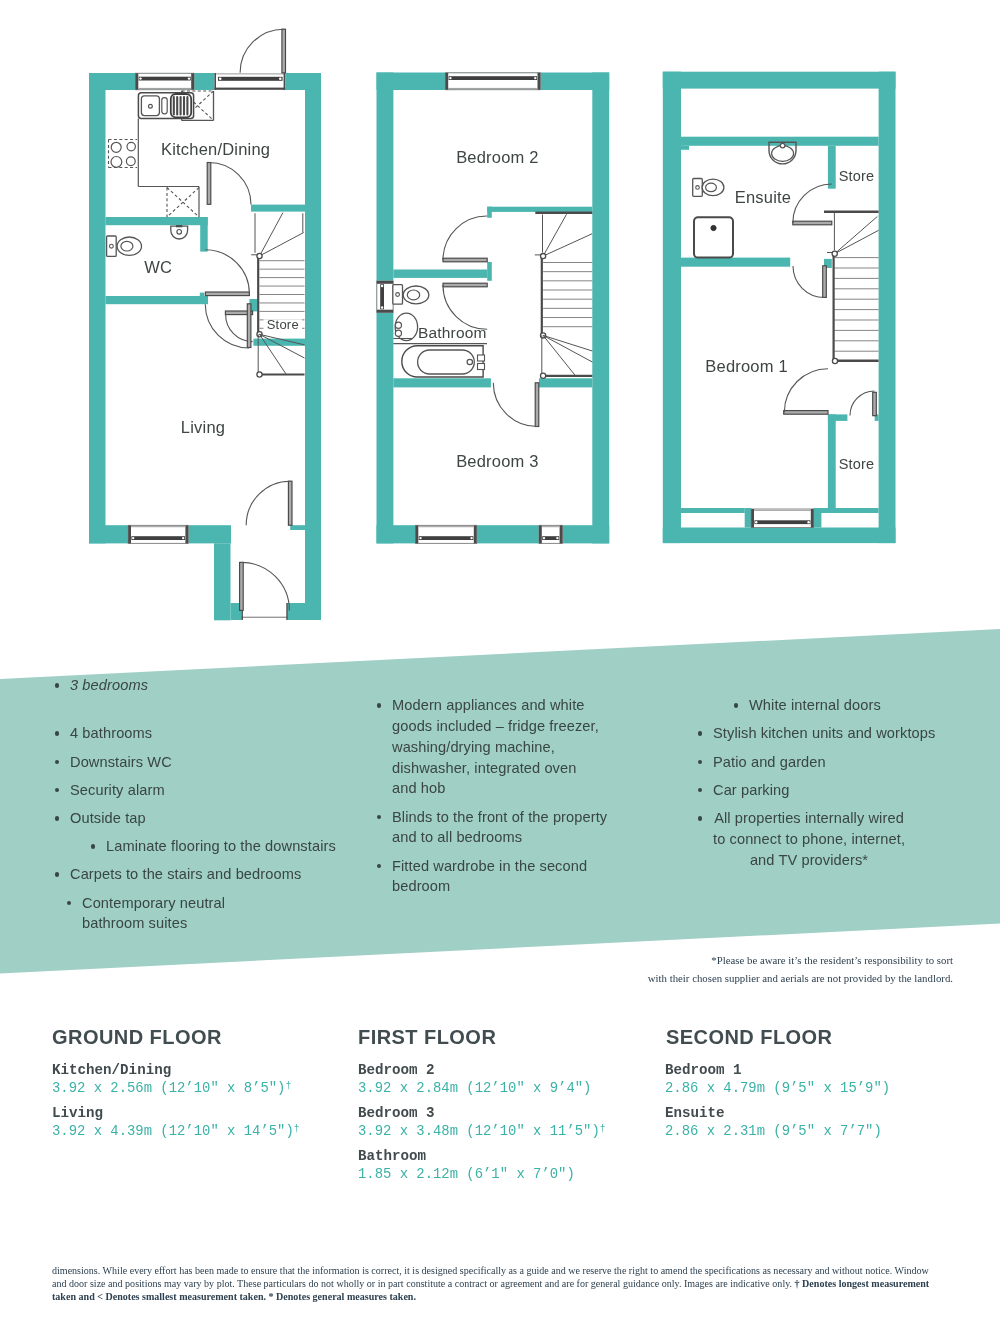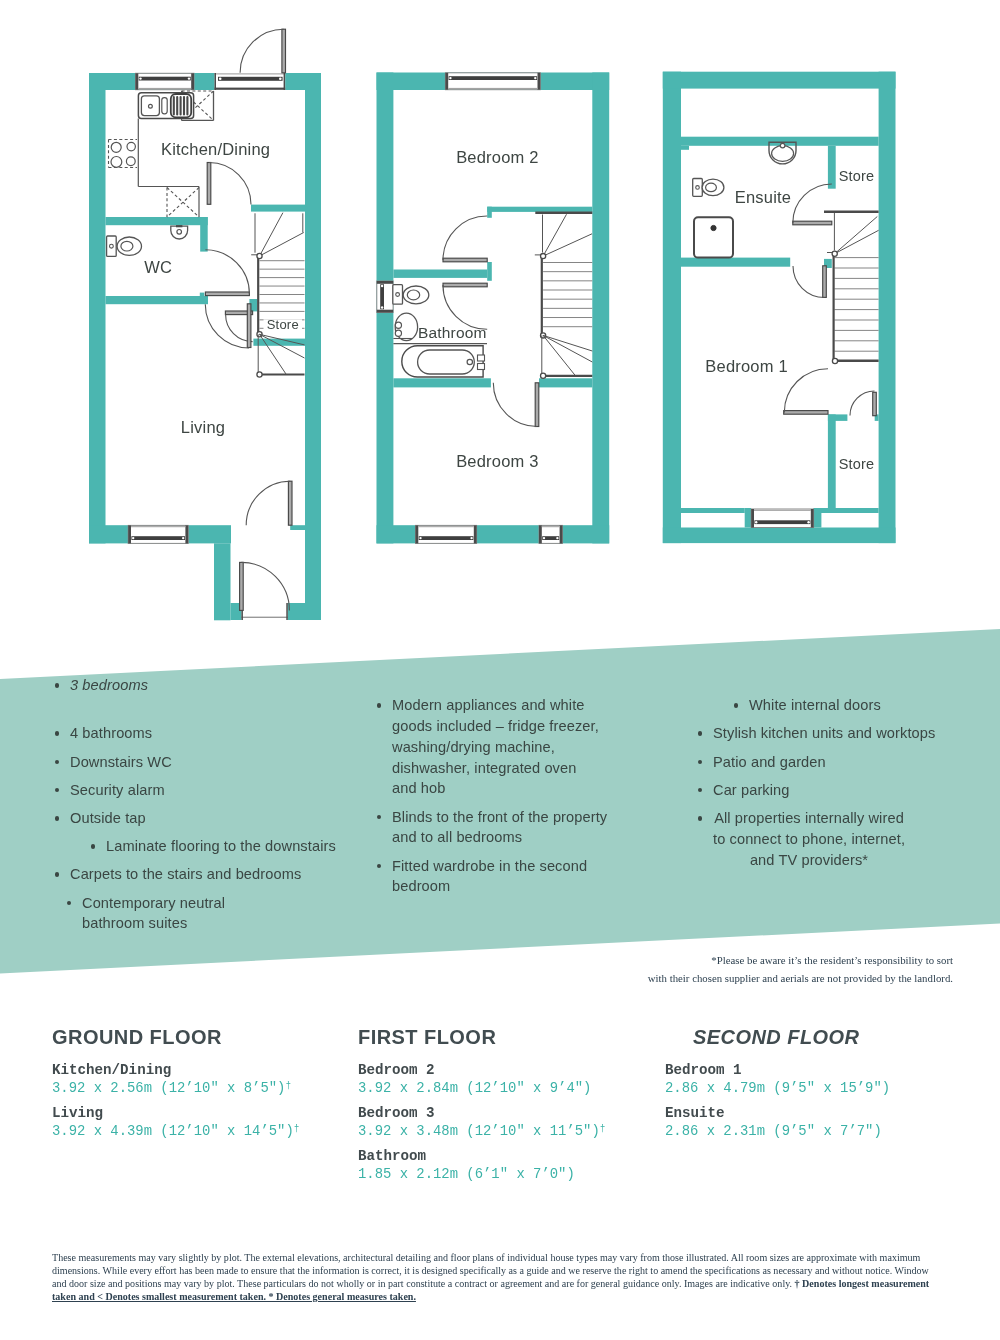--- a/index.html
+++ b/index.html
@@ -417,36 +417,35 @@
 <div class="bi" style="left:713px;top:779.8000000000001px;">Car parking</div>
 <div class="bi" style="left:713px;top:808.0px;text-align:center;">All properties internally wired<br>to connect to phone, internet,<br>and TV providers*</div>
 
   <div class="abs serif" style="right:47px;top:951px;font-size:10.8px;line-height:18px;text-align:right;white-space:pre">*Please be aware it’s the resident’s responsibility to sort
 with their chosen supplier and aerials are not provided by the landlord.</div>
 
   <div class="abs ftitle" style="left:52px;top:1026px;">GROUND FLOOR</div>
 
   <div class="abs ftitle" style="left:358px;top:1026px;">FIRST FLOOR</div>
 
-  <div class="abs ftitle" style="left:693px;top:1026px;font-style:italic;">SECOND FLOOR</div>
+  <div class="abs ftitle" style="left:666px;top:1026px;">SECOND FLOOR</div>
 
   <div class="abs mono mname" style="left:52px;top:1062px;">Kitchen/Dining</div>
   <div class="abs mono mdim" style="left:52px;top:1080px;">3.92 x 2.56m (12’10" x 8’5")<span style="font-size:9.5px;position:relative;top:-4px;">†</span></div>
   <div class="abs mono mname" style="left:52px;top:1105px;">Living</div>
   <div class="abs mono mdim" style="left:52px;top:1123px;">3.92 x 4.39m (12’10" x 14’5")<span style="font-size:9.5px;position:relative;top:-4px;">†</span></div>
 
   <div class="abs mono mname" style="left:358px;top:1062px;">Bedroom 2</div>
   <div class="abs mono mdim" style="left:358px;top:1080px;">3.92 x 2.84m (12’10" x 9’4")</div>
   <div class="abs mono mname" style="left:358px;top:1105px;">Bedroom 3</div>
   <div class="abs mono mdim" style="left:358px;top:1123px;">3.92 x 3.48m (12’10" x 11’5")<span style="font-size:9.5px;position:relative;top:-4px;">†</span></div>
   <div class="abs mono mname" style="left:358px;top:1148px;">Bathroom</div>
   <div class="abs mono mdim" style="left:358px;top:1166px;">1.85 x 2.12m (6’1" x 7’0")</div>
 
   <div class="abs mono mname" style="left:665px;top:1062px;">Bedroom 1</div>
   <div class="abs mono mdim" style="left:665px;top:1080px;">2.86 x 4.79m (9’5" x 15’9")</div>
   <div class="abs mono mname" style="left:665px;top:1105px;">Ensuite</div>
   <div class="abs mono mdim" style="left:665px;top:1123px;">2.86 x 2.31m (9’5" x 7’7")</div>
 
-<div class="abs serif" style="left:52px;top:1252.0px;font-size:10.05px;white-space:pre;">These measurements may vary slightly by plot. The external elevations, architectural detailing and floor plans of individual house types may vary from those illustrated. All room sizes are approximate with maximum</div>
 <div class="abs serif" style="left:52px;top:1265.0px;font-size:10.05px;white-space:pre;">dimensions. While every effort has been made to ensure that the information is correct, it is designed specifically as a guide and we reserve the right to amend the specifications as necessary and without notice. Window</div>
 <div class="abs serif" style="left:52px;top:1278.0px;font-size:10.05px;white-space:pre;">and door size and positions may vary by plot. These particulars do not wholly or in part constitute a contract or agreement and are for general guidance only. Images are indicative only. <b>† Denotes longest measurement</b></div>
-<div class="abs serif" style="left:52px;top:1291.0px;font-size:10.05px;white-space:pre;font-weight:bold;text-decoration:underline;">taken and &lt; Denotes smallest measurement taken. * Denotes general measures taken.</div>
+<div class="abs serif" style="left:52px;top:1291.0px;font-size:10.05px;white-space:pre;font-weight:bold;">taken and &lt; Denotes smallest measurement taken. * Denotes general measures taken.</div>
 </div>
 
 </body></html>

